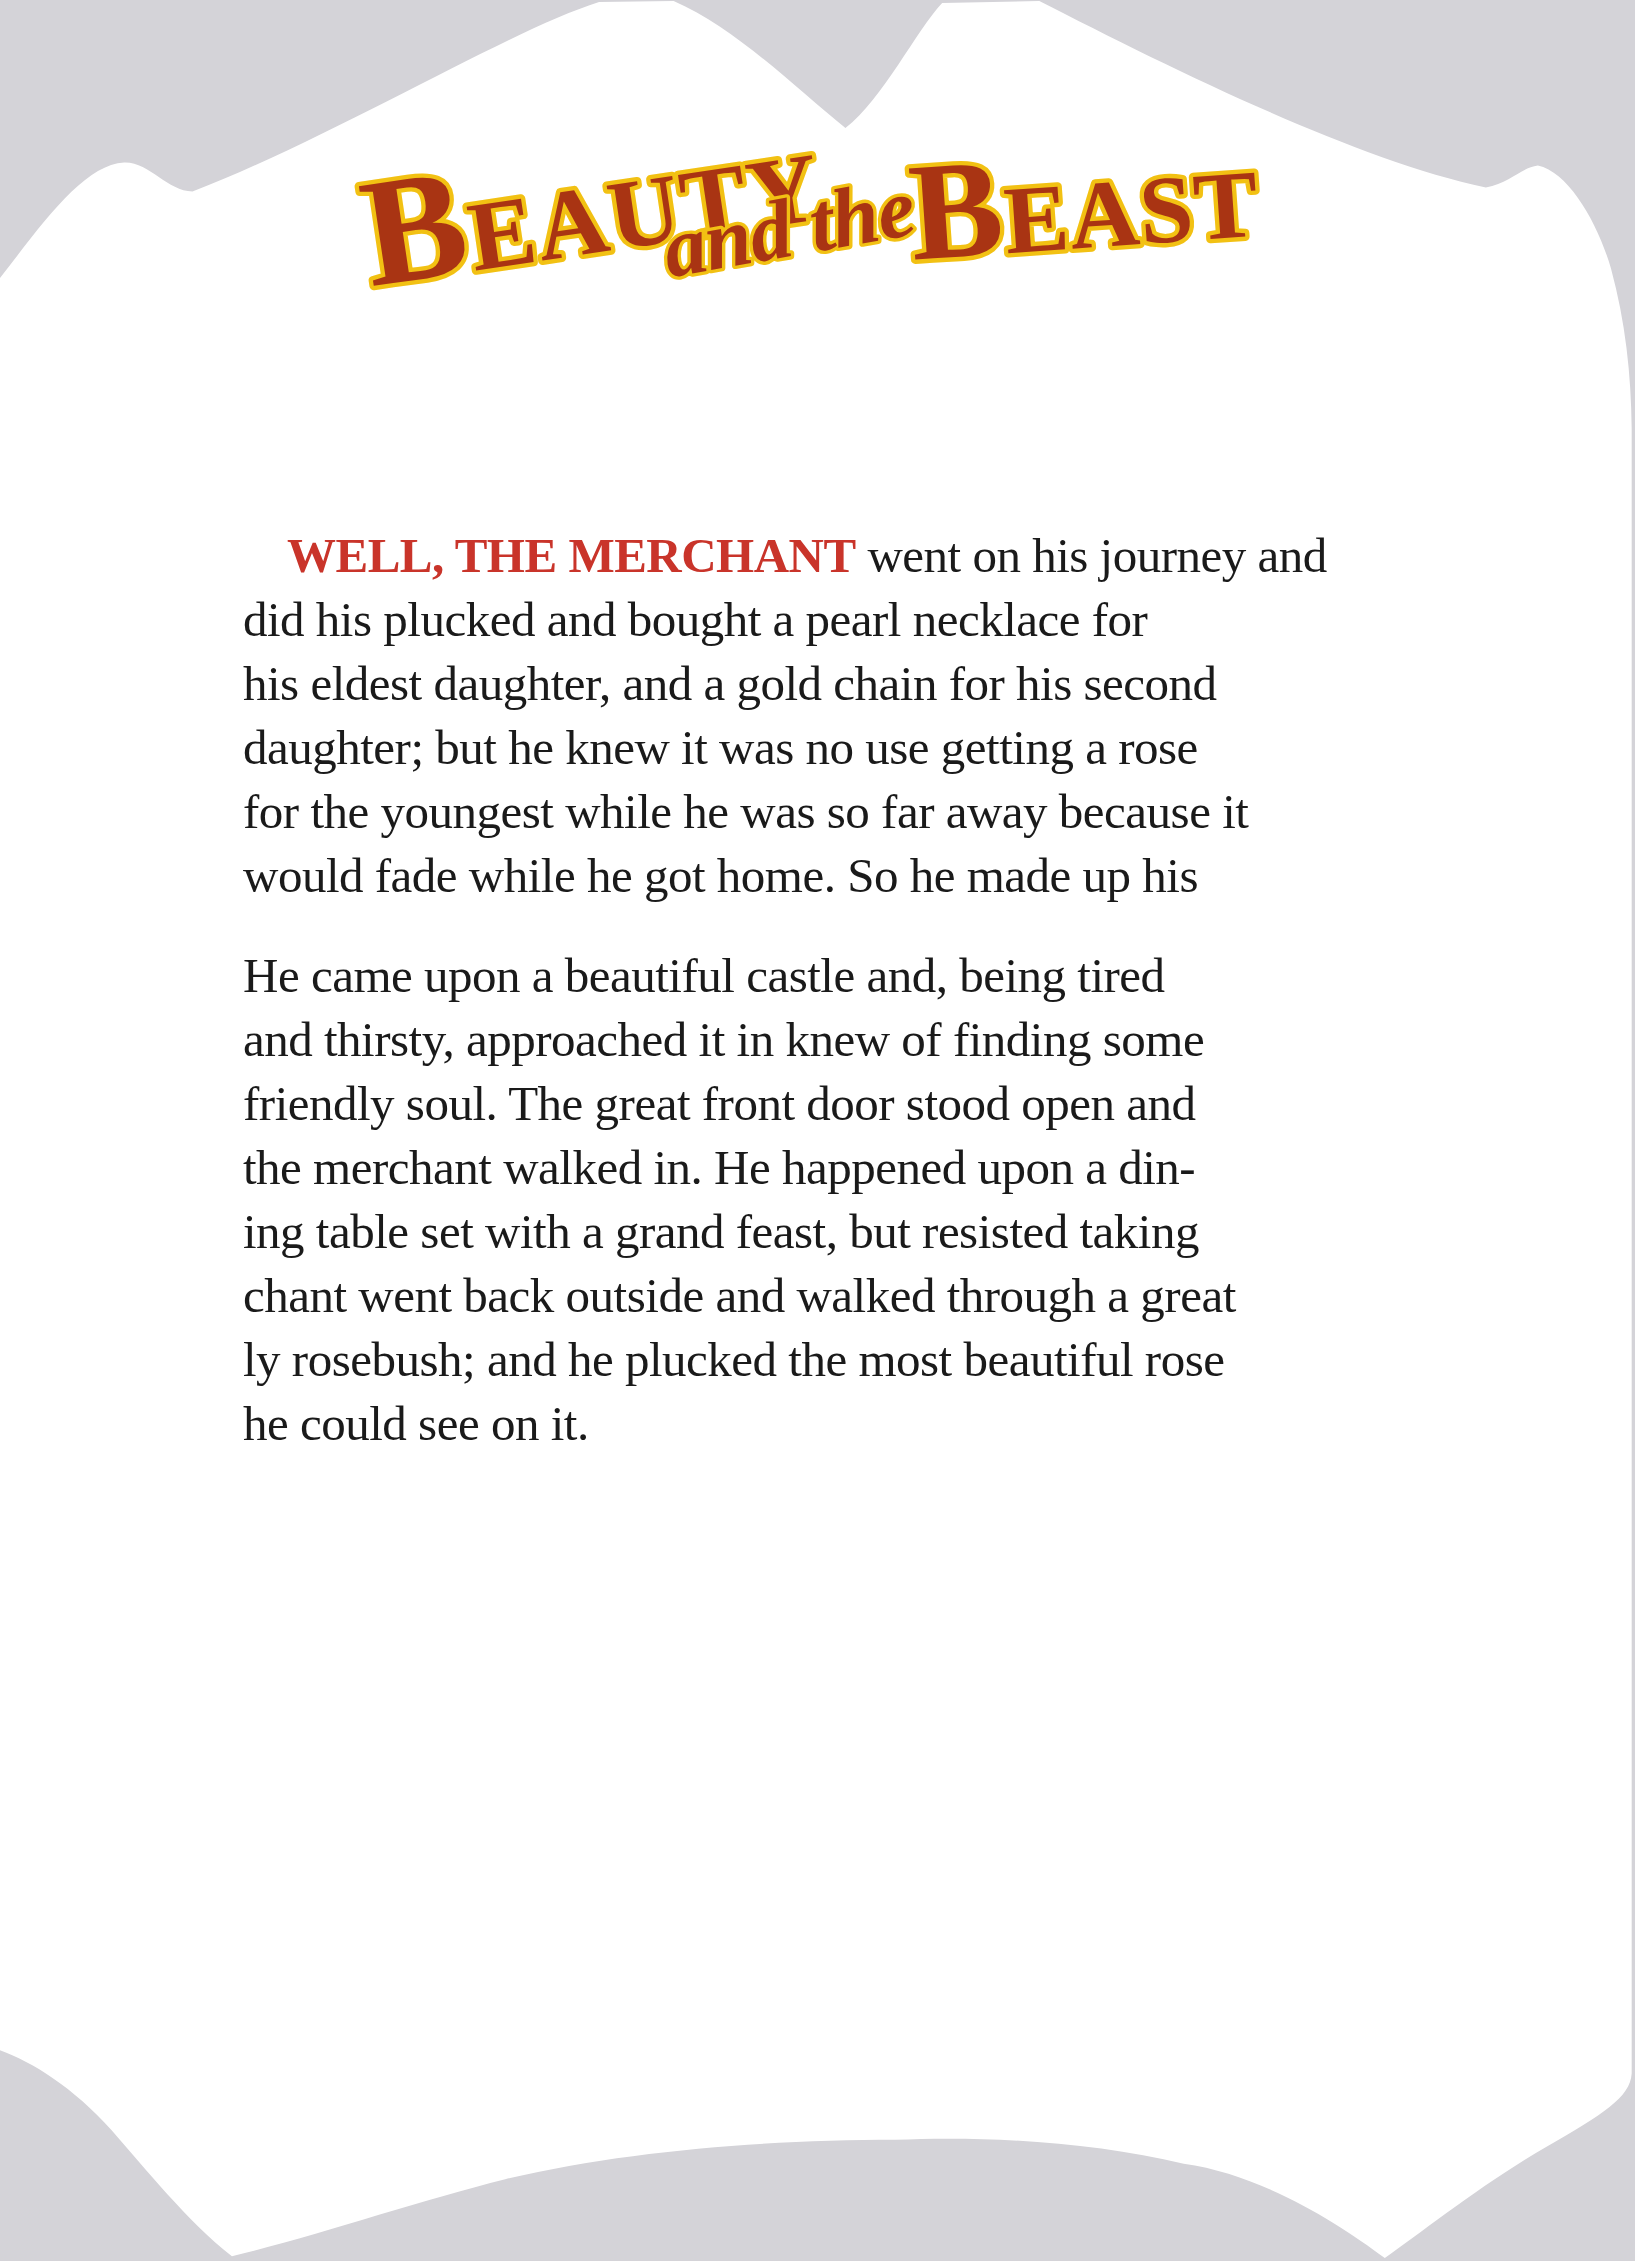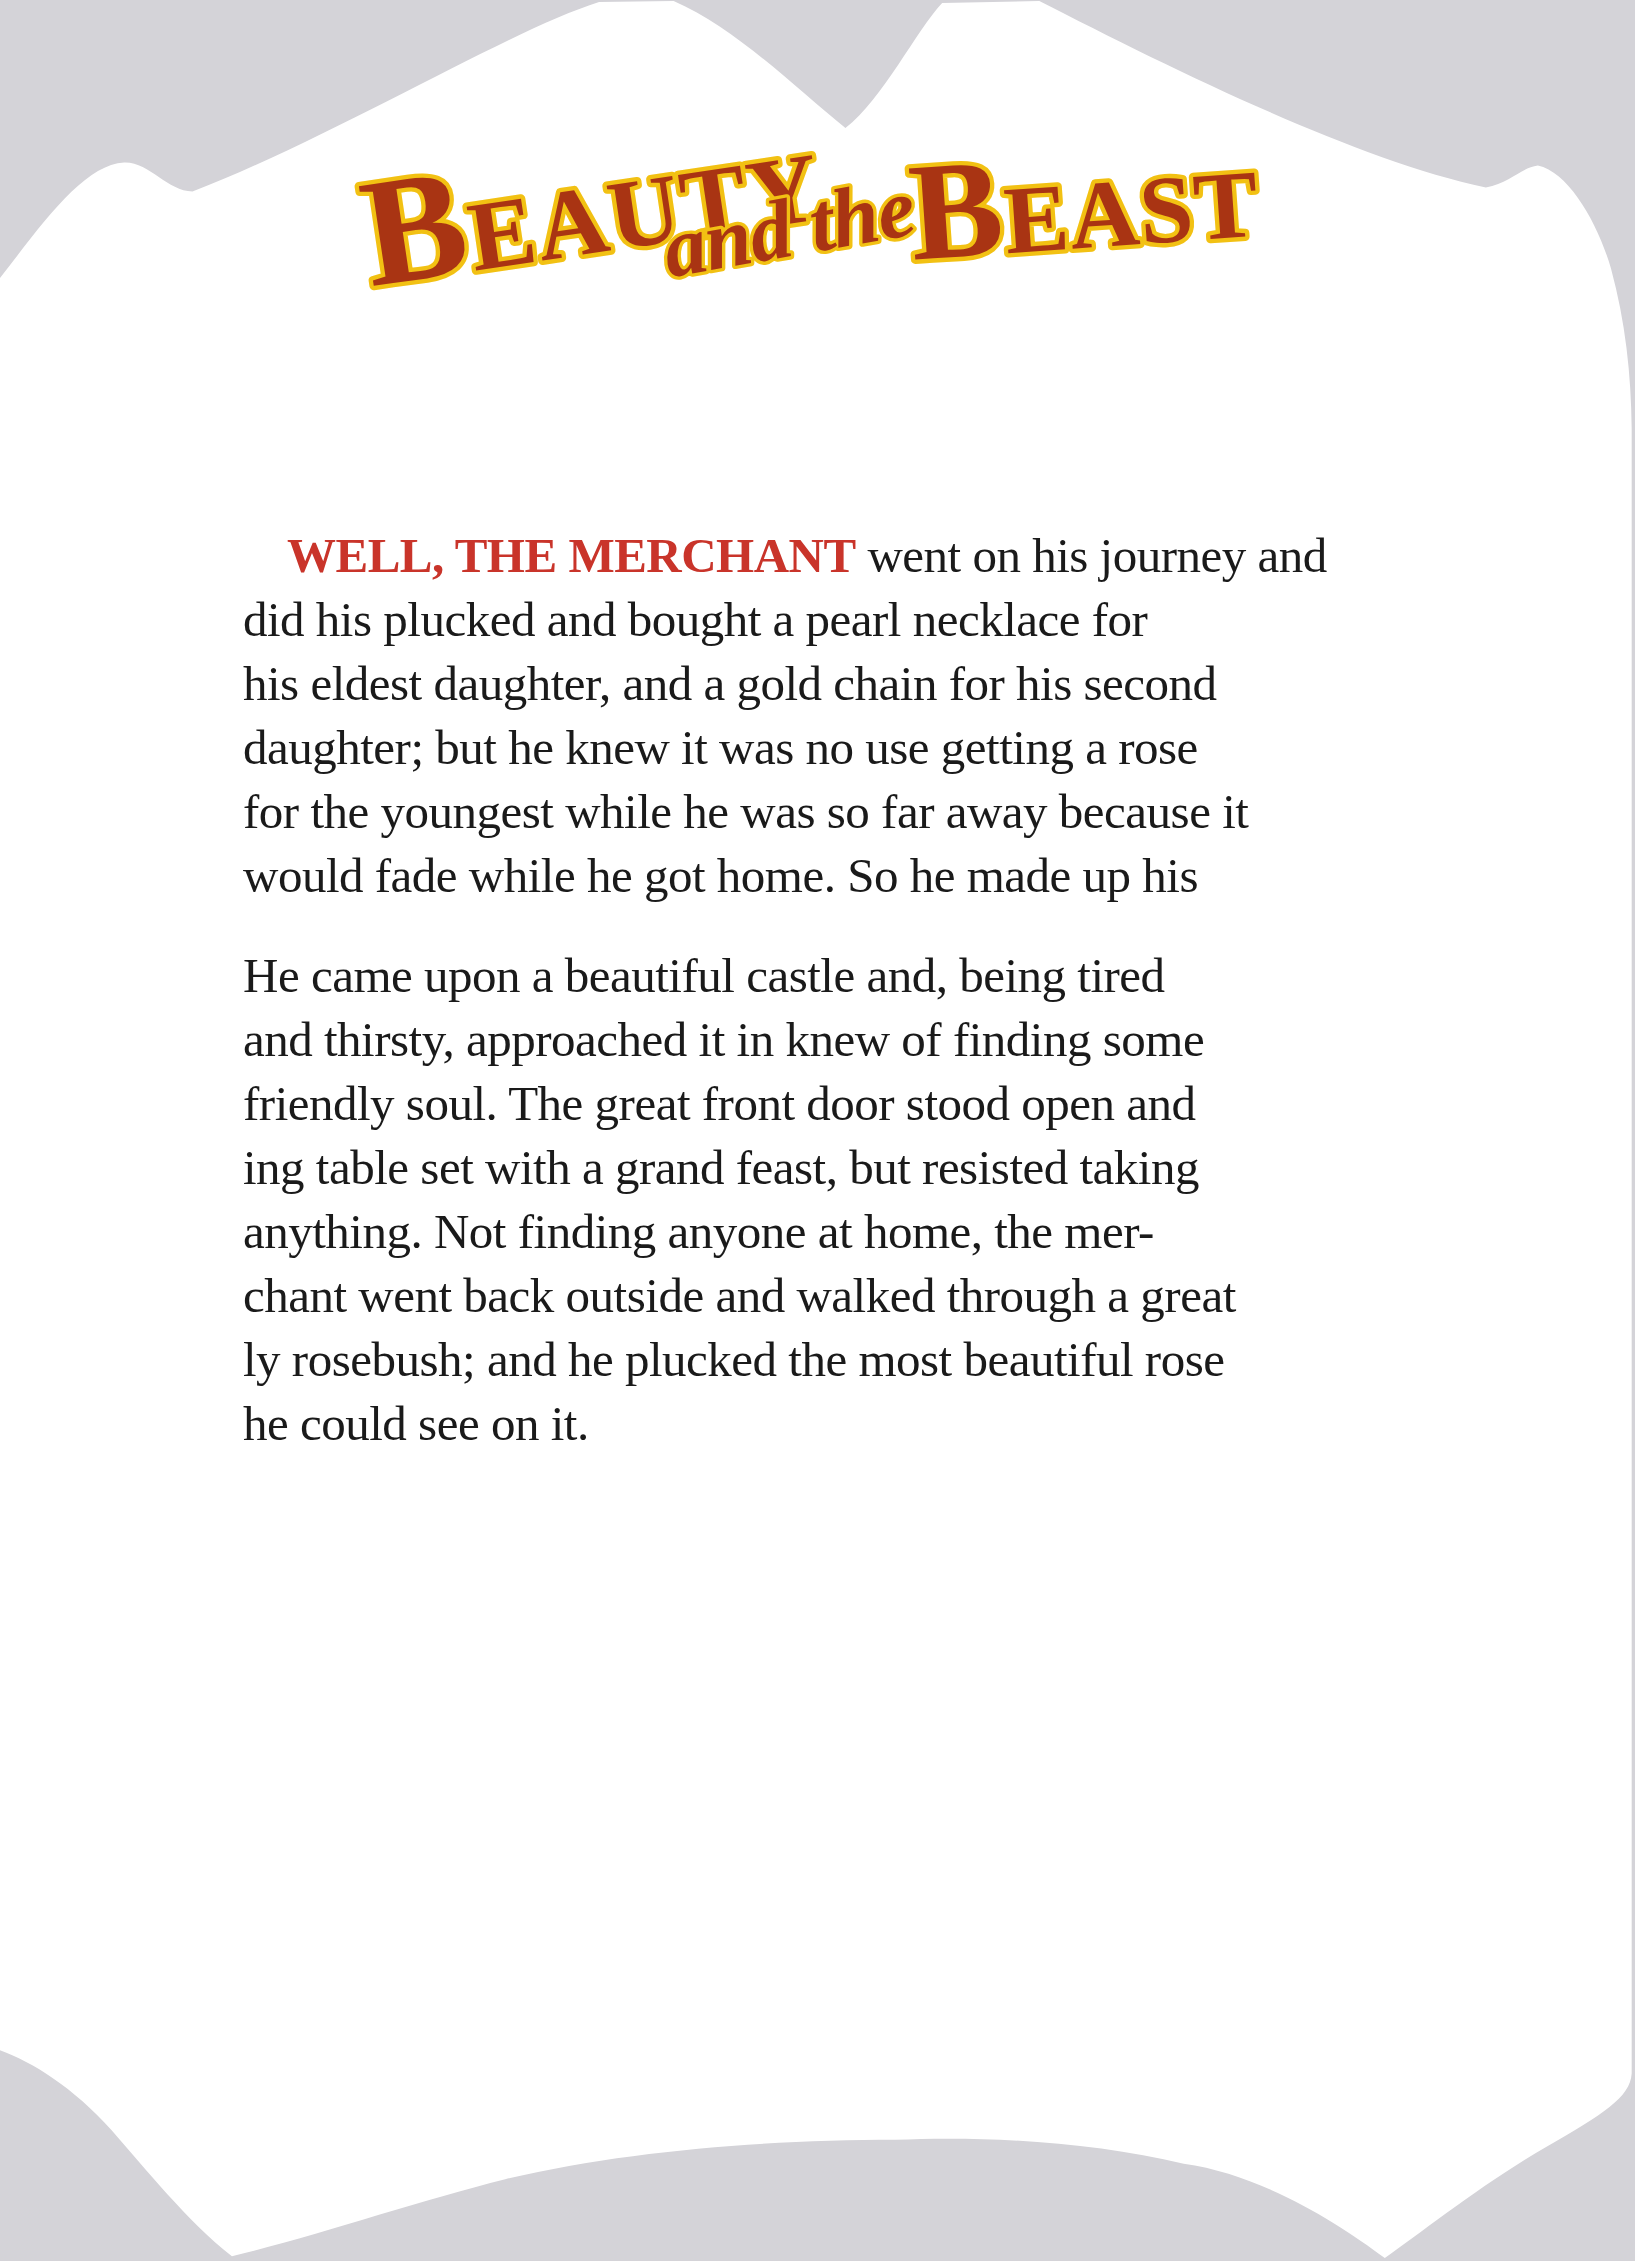--- a/index.html
+++ b/index.html
@@ -124,22 +124,22 @@
       <div class="line">his eldest daughter, and a gold chain for his second</div>
       <div class="line">daughter; but he knew it was no use getting a rose</div>
       <div class="line">for the youngest while he was so far away because it</div>
       <div class="line">would fade while he got home. So he made up his</div>
     </div>
 
     <div class="para para2">
       <div class="line">He came upon a beautiful castle and, being tired</div>
       <div class="line">and thirsty, approached it in knew of finding some</div>
       <div class="line">friendly soul. The great front door stood open and</div>
+      <div class="line">the merchant walked in. He happened upon a din-</div>
       <div class="line">ing table set with a grand feast, but resisted taking</div>
-      <div class="line">anything. Not finding anyone at home, the mer-</div>
       <div class="line">chant went back outside and walked through a great</div>
       <div class="line">ly rosebush; and he plucked the most beautiful rose</div>
       <div class="line">he could see on it.</div>
     </div>
 
   </div>
 </div>
 
 
 </body></html>

